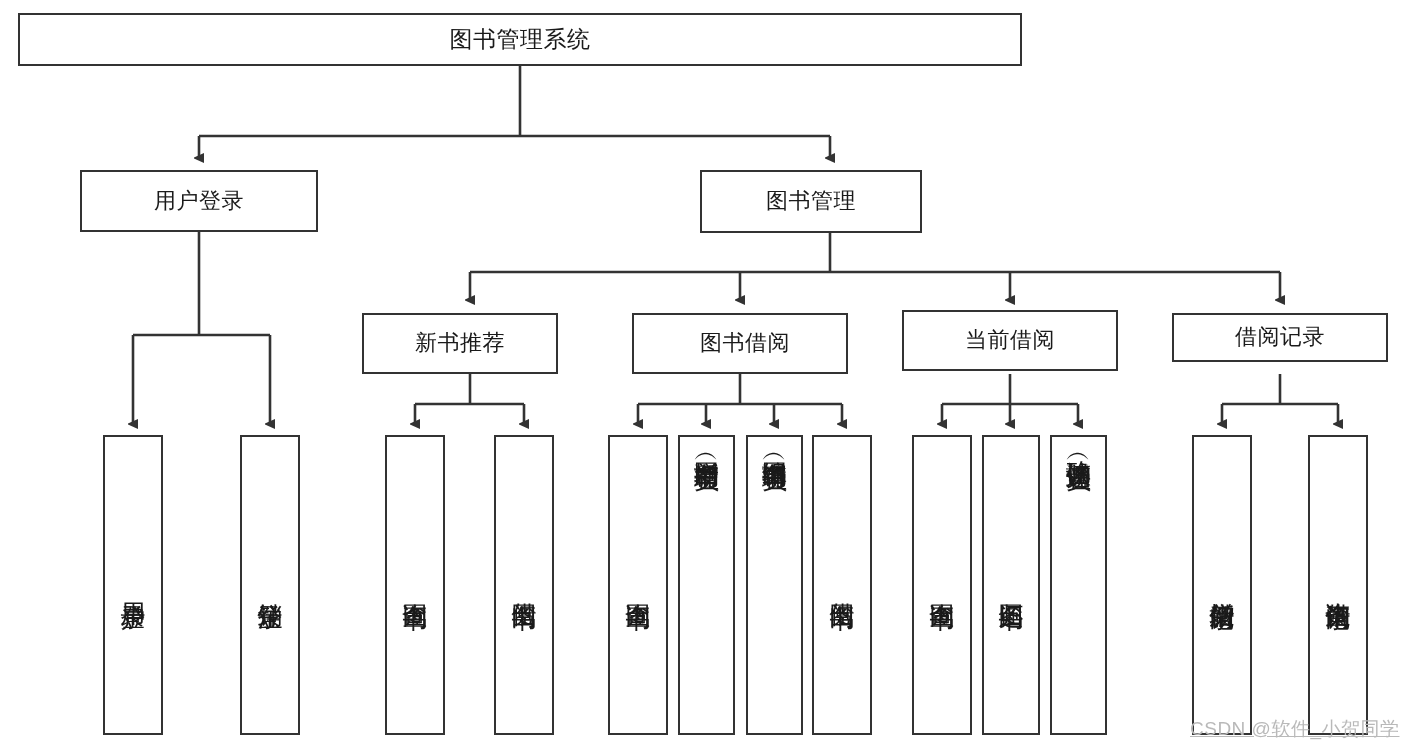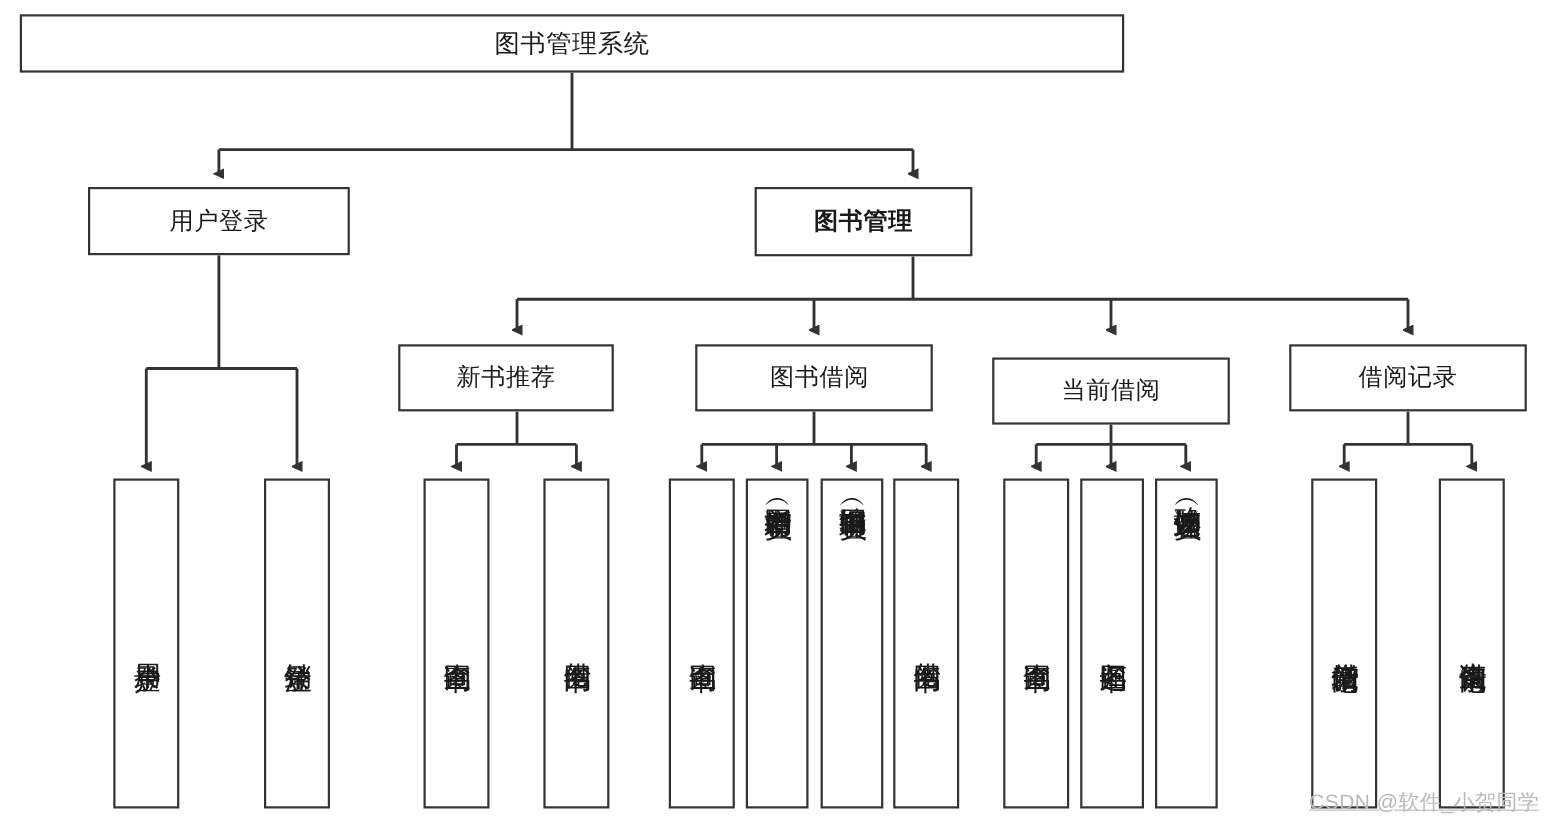--- a/index.html
+++ b/index.html
@@ -134,37 +134,37 @@
   </svg>
 
   <div class="node horizontal root" style="left:18px; top:13px; width:1004px; height:53px;">
     <span class="label">图书管理系统</span>
   </div>
 
   <div class="node horizontal" style="left:80px; top:170px; width:238px; height:62px;">
     <span class="label">用户登录</span>
   </div>
 
-  <div class="node horizontal" style="left:686px; top:170px; width:198px; height:63px;font-weight:bold;">
+  <div class="node horizontal" style="left:700px; top:170px; width:222px; height:63px;">
     <span class="label">图书管理</span>
   </div>
 
   <div class="node horizontal" style="left:362px; top:313px; width:196px; height:61px;">
     <span class="label">新书推荐</span>
   </div>
 
   <div class="node horizontal" style="left:632px; top:313px; width:216px; height:61px;padding-left:10px;">
     <span class="label">图书借阅</span>
   </div>
 
-  <div class="node horizontal" style="left:902px; top:325px; width:216px; height:61px;">
+  <div class="node horizontal" style="left:902px; top:310px; width:216px; height:61px;">
     <span class="label">当前借阅</span>
   </div>
 
-  <div class="node horizontal" style="left:1172px; top:313px; width:216px; height:61px;">
+  <div class="node horizontal" style="left:1172px; top:313px; width:216px; height:49px;">
     <span class="label">借阅记录</span>
   </div>
 
   <div class="node vertical pad-mid" style="left:103px; top:435px; width:60px; height:300px;">
     <span class="label">用户登录</span>
   </div>
 
   <div class="node vertical pad-mid" style="left:240px; top:435px; width:60px; height:300px;">
     <span class="label">注销登录</span>
   </div>

